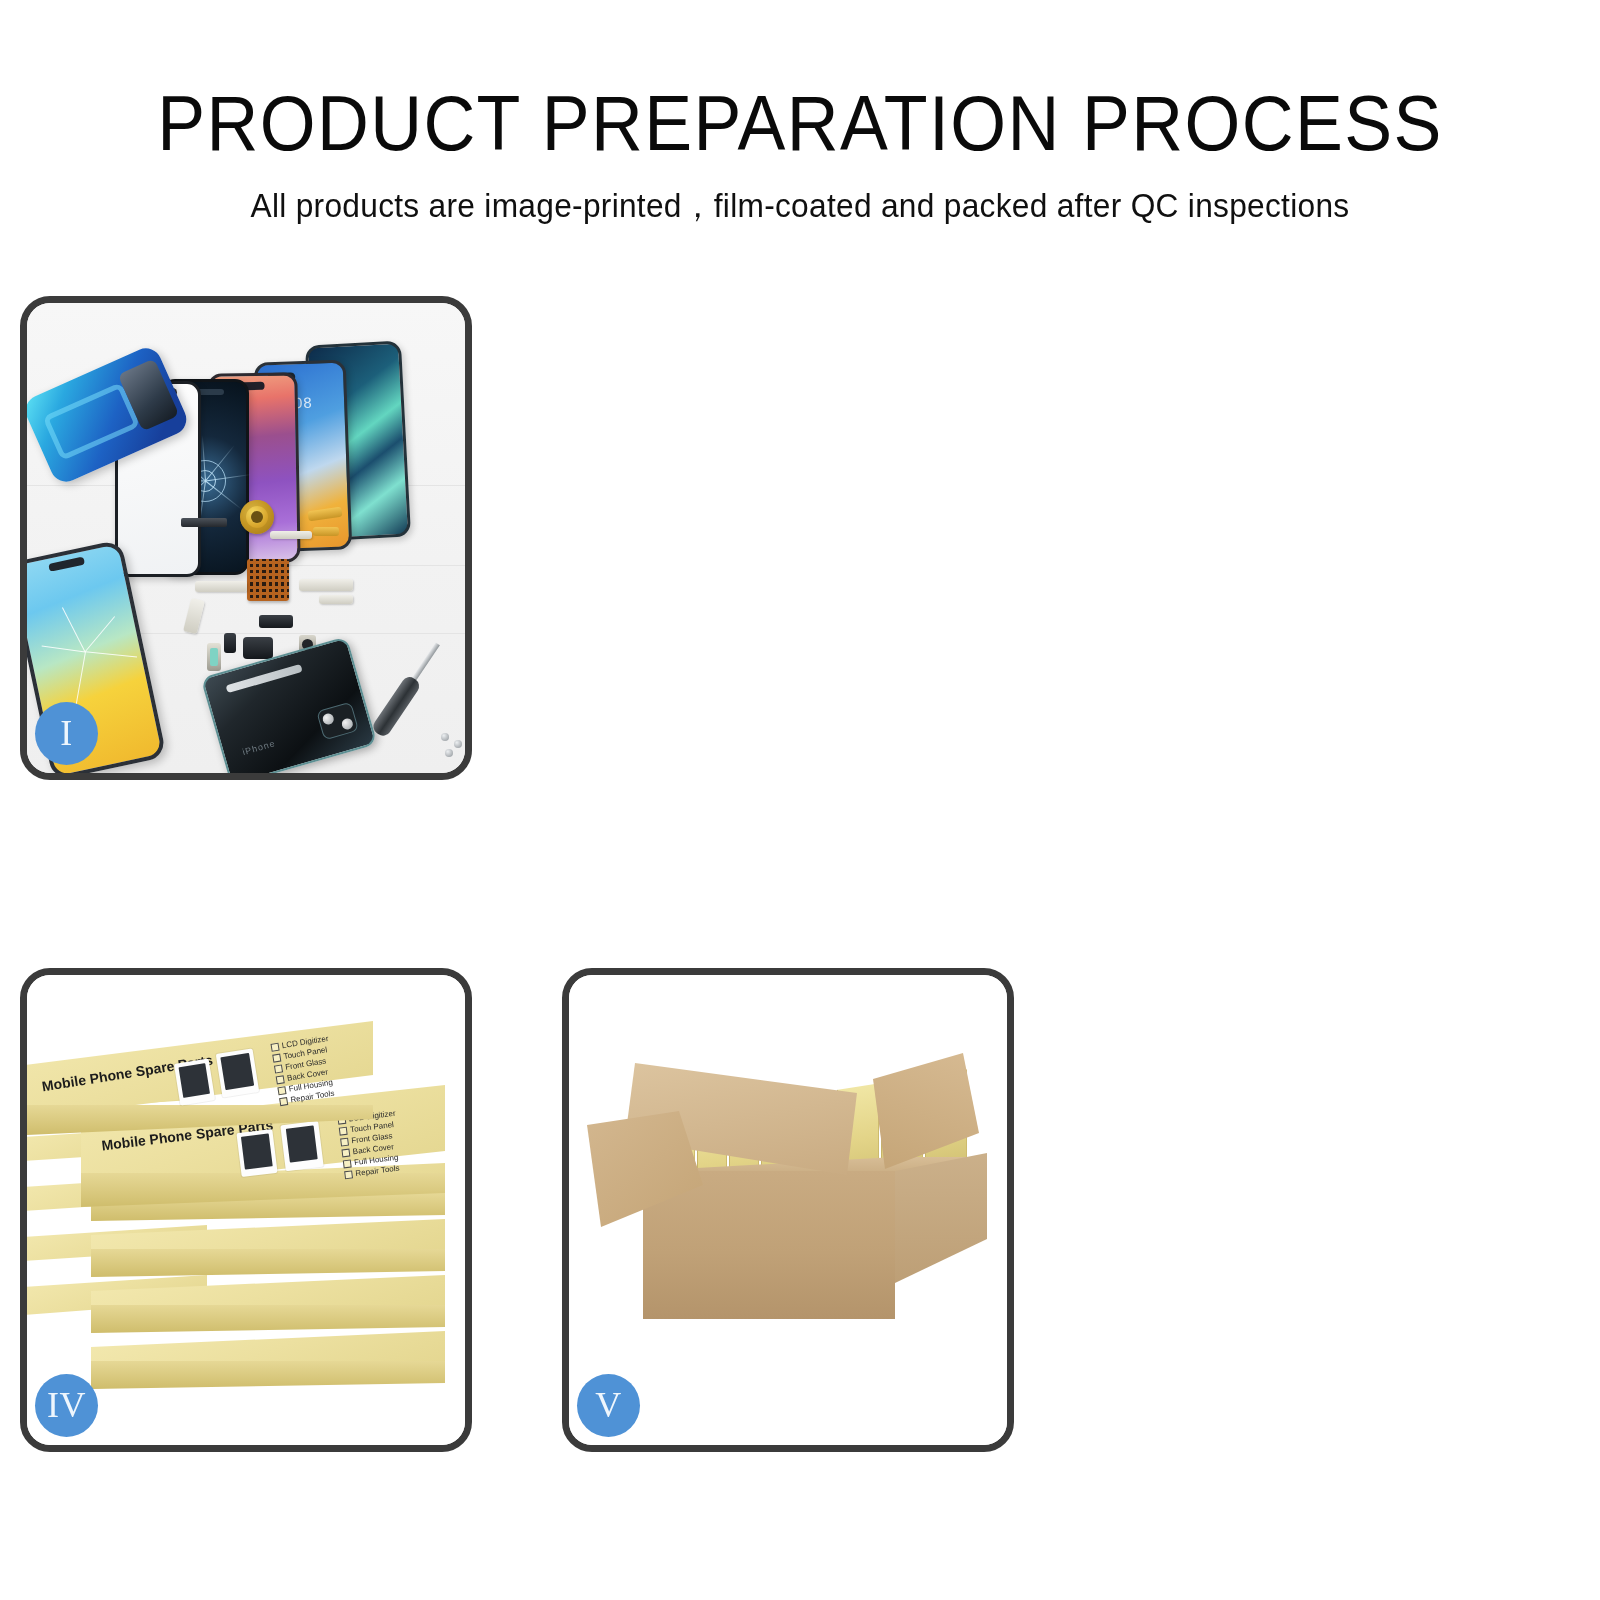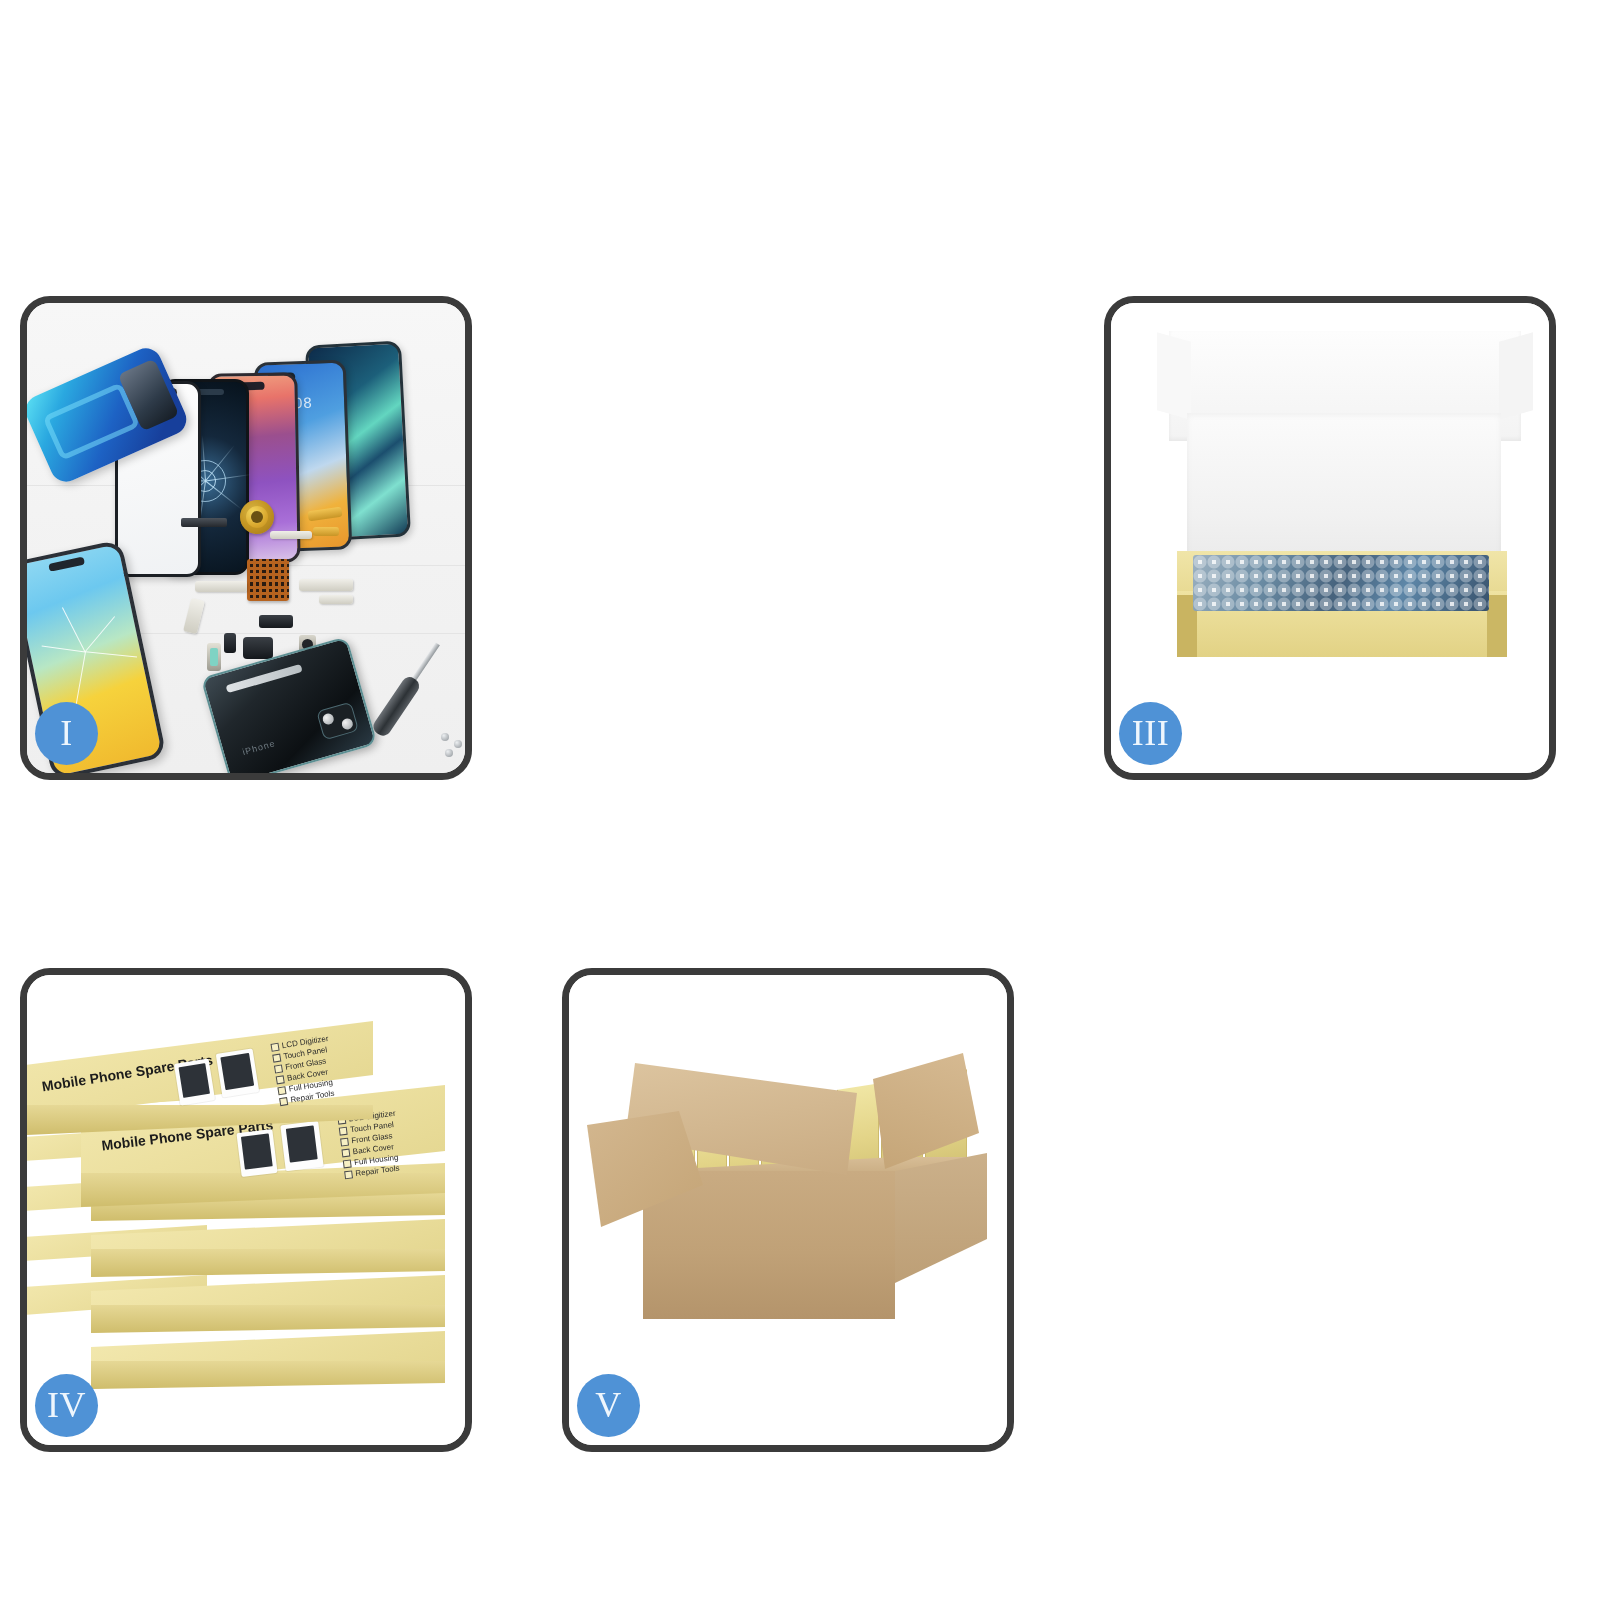--- a/index.html
+++ b/index.html
@@ -392,20 +392,24 @@
     position:absolute; left:188px; top:14px; width:210px; height:110px;
     background:linear-gradient(160deg,rgba(250,252,253,.95),rgba(234,240,244,.7));
     border-radius:12px; transform:rotate(-8deg);
   }
 </style>
 </head>
 <body>
 
 <div id="page">
 
+  <div class="header">
+    <div class="title">PRODUCT PREPARATION PROCESS</div>
+    <div class="subtitle">All products are image-printed，film-coated and packed after QC inspections</div>
+  </div>
 
   <div class="grid">
 
     <div class="panel" style="left:20px;top:296px;width:452px;height:484px;">
       <div class="panel-inner">
         <div class="p1bg"></div>
         <div class="p1-shelf" style="top:182px;"></div>
         <div class="p1-shelf" style="top:262px;"></div>
         <div class="p1-shelf" style="top:330px;"></div>
 
@@ -480,36 +484,20 @@
         <div class="screws">
           <span style="left:0;top:0"></span>
           <span style="left:13px;top:7px"></span>
           <span style="left:4px;top:16px"></span>
         </div>
       </div>
       <div class="badge" style="left:8px;bottom:8px;">I</div>
     </div>
 
 
-    <div class="panel" style="left:1104px;top:296px;width:452px;height:484px;">
-      <div class="panel-inner">
-        <div class="p3bg"></div>
-        <div class="lidback"></div>
-        <div class="insidewhite"></div>
-        <div class="goldtray">
-          <div class="frontface"></div>
-          <div class="lcap"></div>
-          <div class="rcap"></div>
-        </div>
-        <div class="wrapitem">
-          <div class="bb"></div>
-        </div>
-      </div>
-      <div class="badge" style="left:8px;bottom:8px;">III</div>
-    </div>
 
     <div class="panel" style="left:20px;top:968px;width:452px;height:484px;">
       <div class="panel-inner">
         <div class="p4bg"></div>
 
         <div class="gbox" style="left:-4px;top:100px;width:184px;height:36px;">
           <div class="gtop" style="clip-path:polygon(0 12px,184px 0,184px 24px,0 36px)"></div>
         </div>
         <div class="gbox" style="left:-4px;top:150px;width:184px;height:36px;">
           <div class="gtop" style="clip-path:polygon(0 12px,184px 0,184px 24px,0 36px)"></div>

